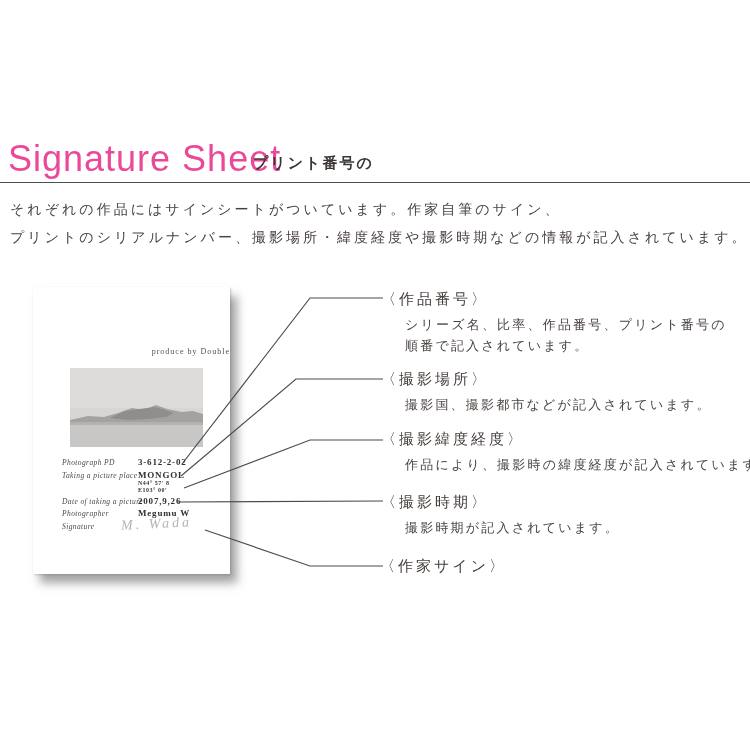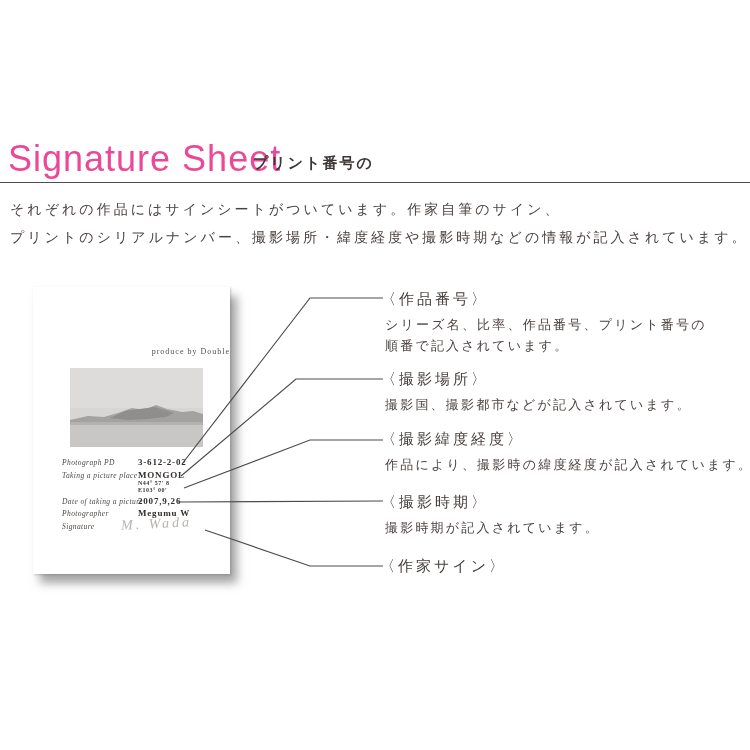--- a/index.html
+++ b/index.html
@@ -34,21 +34,21 @@
   .sig-script  { position:absolute; left:88px; top:229px; font-family:"Liberation Serif","DejaVu Serif",serif;
                  font-style:italic; font-size:14px; color:#b7b4b0; letter-spacing:3px;
                  transform:rotate(-3deg); white-space:nowrap; }
 
   
   .lines-overlay { position:absolute; left:0; top:0; width:750px; height:750px; pointer-events:none; }
 
   
   .anno { position:absolute; left:381px; white-space:nowrap; }
   .anno-head { font-size:15px; line-height:22px; letter-spacing:3px; color:#453e3b; font-weight:400; }
-  .anno-desc { margin-top:4px; margin-left:4px; font-size:13px; line-height:21px; letter-spacing:2.2px; color:#4a423f; }
+  .anno-desc { margin-top:4px; margin-left:24px; font-size:13px; line-height:21px; letter-spacing:2.2px; color:#4a423f; }
 </style>
 </head>
 <body>
 
 <div class="title-block">
   <div class="title-en">Signature Sheet</div>
   <div class="title-ja">プリント番号の</div>
 </div>
 <div class="title-rule"></div>
 

